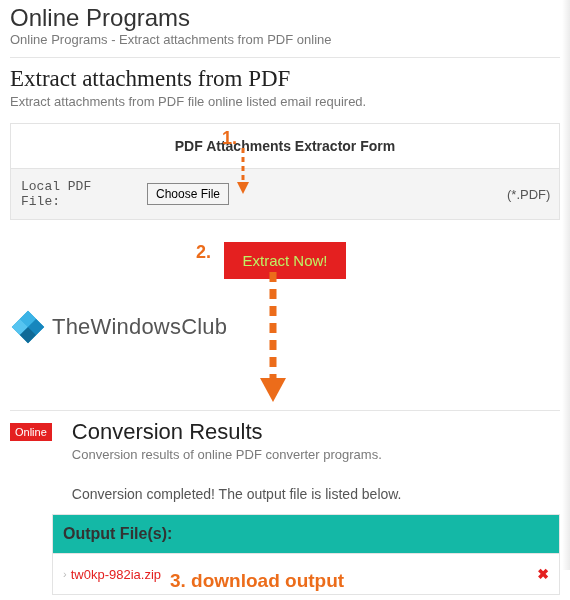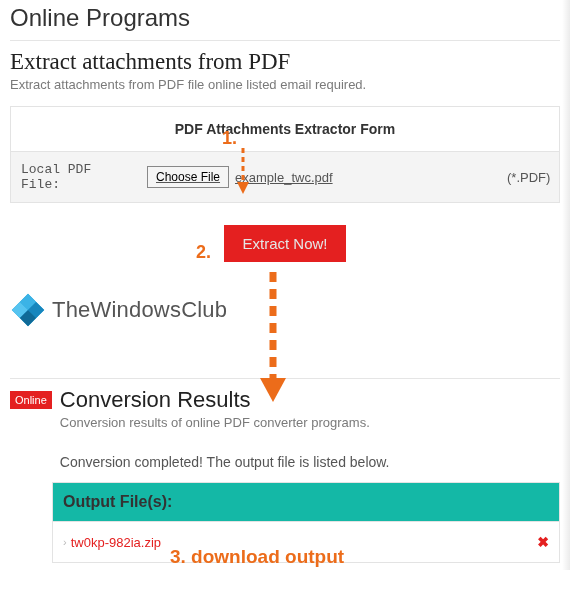--- a/index.html
+++ b/index.html
@@ -28,58 +28,58 @@
     border-bottom: 1px solid #e3e3e3;
   }
   .form-row {
     display: flex;
     align-items: center;
     background: #f4f4f4;
     font-size: 13px;
     color: #555;
   }
   .form-label { padding: 10px 10px; width: 130px; flex-shrink: 0; font-family: Liberation Mono, monospace; }
-  .form-input-cell { padding: 6px 6px; flex: 1; display: flex; align-items: center; gap: 6px; text-decoration: underline; }
+  .form-input-cell { padding: 6px 6px; flex: 1; display: flex; gap: 6px; }
   .choose-btn {
     background: #f5f5f5;
     border: 1px solid #888;
     font-size: 12px;
     padding: 3px 8px;
     font-family: inherit;
     cursor: pointer;
   }
   .fname { font-size: 13px; color: #555; }
   .form-ext { width: 60px; padding: 10px 8px; text-align: left; }
 
   .extract-wrap { text-align: center; margin-top: 22px; }
   .extract-btn {
     background: #e42020;
-    color: #e5e5e5;
+    color: #bef264;
     border: none;
     font-size: 15px;
     padding: 10px 18px;
     font-family: inherit;
     cursor: pointer;
   }
 
   .watermark {
     display: flex;
     align-items: center;
     gap: 6px;
     margin-top: 30px;
-    margin-bottom: 50px;
+    margin-bottom: 65px;
     font-size: 22px;
     color: #555;
     font-weight: 300;
     letter-spacing: 0.2px;
   }
   .wm-logo { width: 36px; height: 36px; }
 
   .results-sep { border-top: 1px solid #e5e5e5; margin-bottom: 8px; }
-  .results-head { display: flex; align-items: flex-start; gap: 8px; }
+  .results-head { display: flex; align-items: flex-start; gap: 20px; }
   .online-tag {
     background: #e42020;
     color: #fff;
     font-size: 11px;
     padding: 3px 5px;
     flex-shrink: 0;
     margin-top: 4px;
   }
   .results-body { flex: 1; }
   .results-title { font-size: 22px; font-weight: 400; color: #222; }
@@ -127,33 +127,33 @@
     pointer-events: none;
   }
 </style>
 </head>
 <body>
 
 <div class="right-shadow"></div>
 
 <div>
   <h1 class="hdr-title">Online Programs</h1>
+  <div class="hdr-sub">Online Programs - Extract attachments from PDF online</div>
 </div>
 <div class="sep"></div>
 
 <h2 class="section-title">Extract attachments from PDF</h2>
 <div class="section-desc">Extract attachments from PDF file online listed email required.</div>
 
 <div class="form-box">
   <div class="form-head">PDF Attachments Extractor Form</div>
   <div class="form-row">
     <div class="form-label">Local PDF File:</div>
     <div class="form-input-cell">
       <button class="choose-btn">Choose File</button>
-      <span class="fname">example_twc.pdf</span>
     </div>
     <div class="form-ext">(*.PDF)</div>
   </div>
 </div>
 
 <div class="extract-wrap">
   <button class="extract-btn">Extract Now!</button>
 </div>
 
 <div class="watermark">
@@ -199,13 +199,13 @@
 
 <div class="annot" style="left:196px; top:242px;">2.</div>
 
 <div class="annot" style="left:258px; top:272px;">
   <svg width="30" height="130" viewBox="0 0 30 130">
     <line x1="15" y1="0" x2="15" y2="108" stroke="#ec6c1a" stroke-width="7" stroke-dasharray="10,7"></line>
     <polygon points="15,130 2,106 28,106" fill="#ec6c1a"></polygon>
   </svg>
 </div>
 
-<div class="annot" style="left:170px; top:546px; font-size:19px;">3. download output</div>
+<div class="annot" style="left:170px; top:570px; font-size:19px;">3. download output</div>
 
 </body></html>

